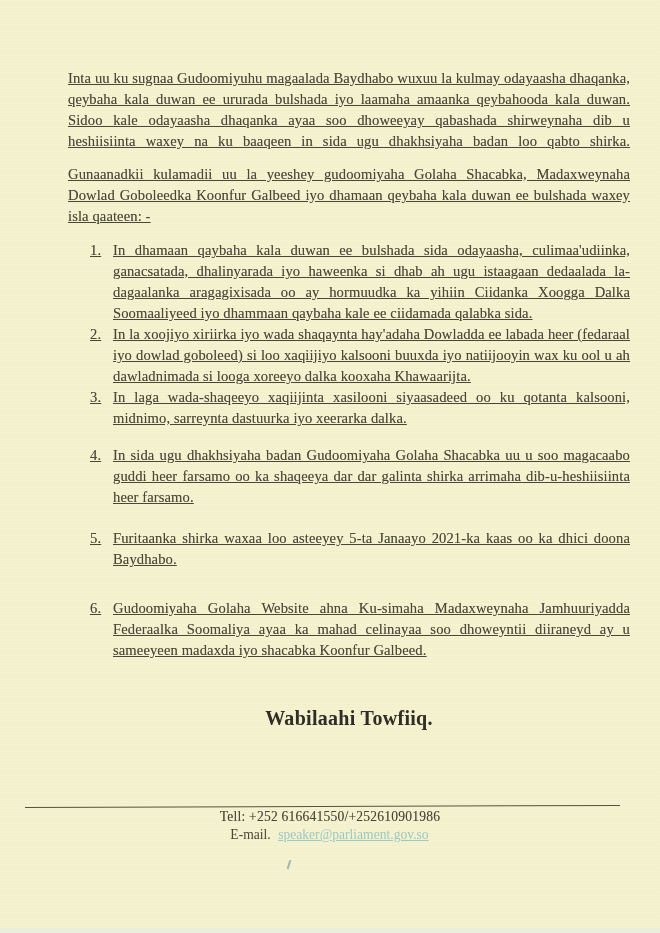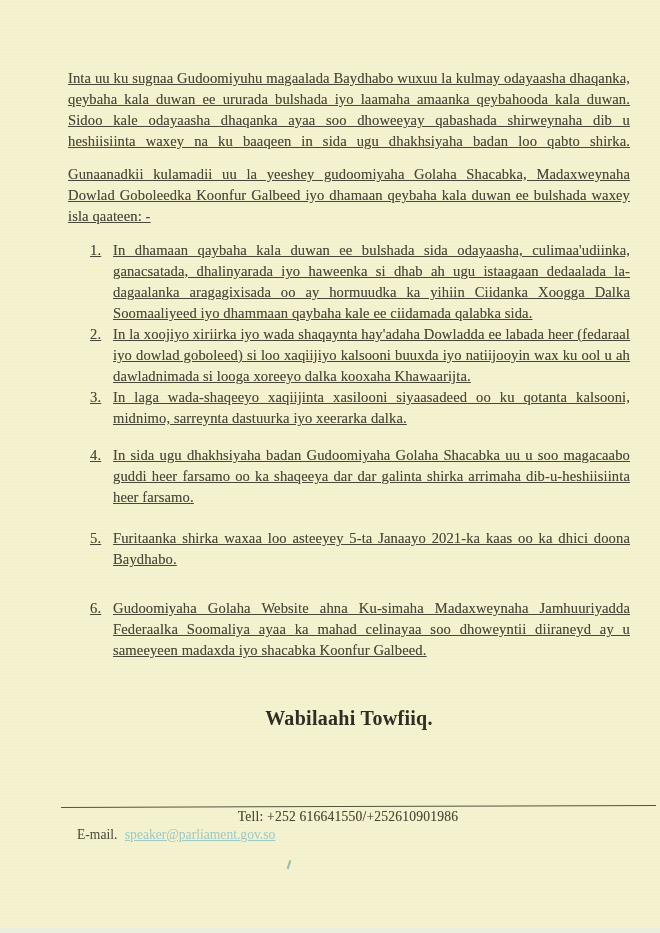--- a/index.html
+++ b/index.html
@@ -55,37 +55,36 @@
     text-align: center;
     font-weight: bold;
     font-size: 20px;
     letter-spacing: 0.3px;
     color: #2f2d25;
   }
   .footer {
     position: absolute;
     left: 0; right: 0; top: 806px;
     font-size: 13.6px;
-    margin-left: 36px;
   }
   .rule {
     margin-left: 25px;
     width: 595px;
     border-top: 1.5px solid var(--rule, #55523f);
     transform: rotate(-0.2deg);
   }
   .tel {
     text-align: center;
     margin-top: 2px;
     letter-spacing: 0.2px;
     text-shadow: 0 0 0.5px rgba(74,71,57,0.4);
   }
   .contact-row {
     display: flex;
-    justify-content: space-between;
+    justify-content: center;
     align-items: baseline;
     padding-left: 41px;
     padding-right: 42px;
     margin-top: 2px;
   }
   .contact-row .label { color: var(--ink, #4a4739); }
   a.link {
     color: var(--link, #9cc9c3);
     text-decoration: underline;
     cursor: pointer;

